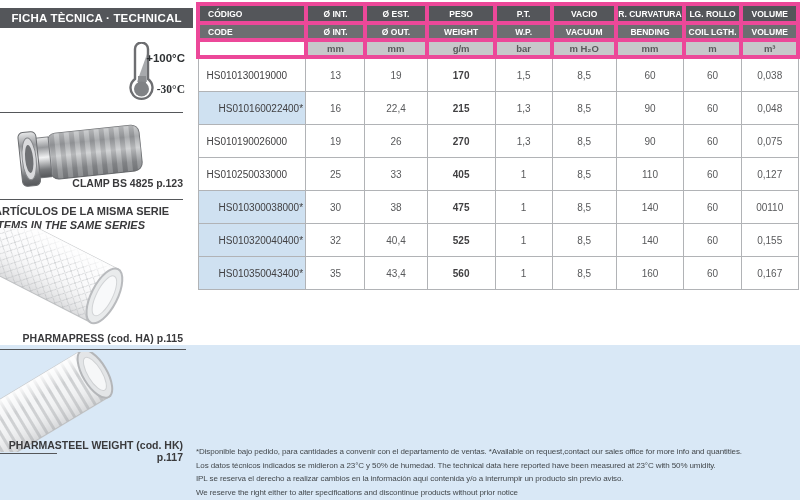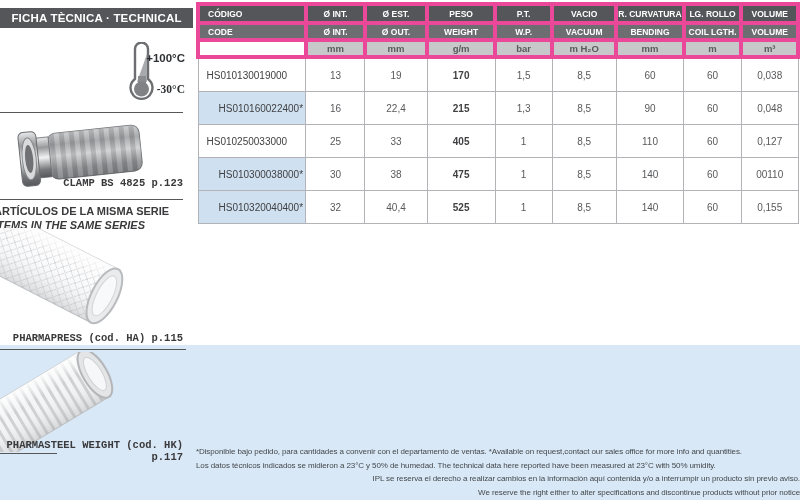--- a/index.html
+++ b/index.html
@@ -16,21 +16,21 @@
   .divider{position:absolute;left:0;height:1px;background:#55575a;}
   .d1{top:112px;width:183px;}
   .d2{top:199px;width:183px;}
   .d3{top:349px;width:186px;}
   .d4{top:453px;width:57px;}
   .temp{position:absolute;right:8px;width:80px;text-align:right;
         font-weight:bold;font-size:11.5px;color:#2e3133;}
   .temp-max{top:52px;}
   .temp-min{top:83px;font-family:Liberation Serif, serif;}
   .sb-label{position:absolute;right:10px;width:180px;text-align:right;
-            font-weight:bold;font-size:10.5px;color:#3a3a3c;font-family:Liberation Mono, monospace;}
+            font-weight:bold;font-size:10.5px;color:#3a3a3c;}
   .clamp-label{top:177px;}
   .pp-label{top:332px;}
   .ps-label{top:439px;}
   .series{position:absolute;left:-6px;width:200px;font-weight:bold;font-size:11px;color:#3a3a3c;}
   .series-es{top:205px;}
   .series-en{top:219px;font-style:italic;}
   .thermo{position:absolute;left:116px;top:42px;}
   .clamp-img{position:absolute;left:16px;top:114px;}
   .pp-img{position:absolute;left:-6px;top:228px;}
   .ps-img{position:absolute;left:-10px;top:352px;}
@@ -51,21 +51,21 @@
            font-size:10px;color:var(--text_gray,#58595b);text-align:center;}
   .spec td.code{font-size:10px;font-weight:normal;color:var(--text_dark,#414042);
                 text-align:left;padding-left:8px;}
   .spec td.code.hl{background:var(--row_highlight,#cfe1f1);padding-left:20px;}
   .spec td.peso{font-weight:bold;color:var(--text_dark,#414042);}
 
   
   .notes{position:absolute;left:196px;top:445px;width:604px;z-index:1;
          font-size:8px;letter-spacing:-0.1px;color:#43484c;line-height:13.5px;}
   .note-line{white-space:nowrap;}
-  .note-center{text-align:right;}
+  .note-center{text-align:left;}
   .it{}
 </style>
 </head>
 <body>
 
 <div class="bluebg"></div>
 
 <aside class="sidebar">
   <div class="sb-header">FICHA TÈCNICA · TECHNICAL DATA</div>
 
@@ -212,20 +212,31 @@
         <td class="num">16</td>
         <td class="num">22,4</td>
         <td class="num peso">215</td>
         <td class="num">1,3</td>
         <td class="num">8,5</td>
         <td class="num">90</td>
         <td class="num">60</td>
         <td class="num">0,048</td>
       </tr>
       <tr>
+        <td class="code">HS010190026000</td>
+        <td class="num">19</td>
+        <td class="num">26</td>
+        <td class="num peso">270</td>
+        <td class="num">1,3</td>
+        <td class="num">8,5</td>
+        <td class="num">90</td>
+        <td class="num">60</td>
+        <td class="num">0,075</td>
+      </tr>
+      <tr>
         <td class="code">HS010250033000</td>
         <td class="num">25</td>
         <td class="num">33</td>
         <td class="num peso">405</td>
         <td class="num">1</td>
         <td class="num">8,5</td>
         <td class="num">110</td>
         <td class="num">60</td>
         <td class="num">0,127</td>
       </tr>
@@ -243,20 +254,31 @@
       <tr>
         <td class="code hl">HS010320040400*</td>
         <td class="num">32</td>
         <td class="num">40,4</td>
         <td class="num peso">525</td>
         <td class="num">1</td>
         <td class="num">8,5</td>
         <td class="num">140</td>
         <td class="num">60</td>
         <td class="num">0,155</td>
+      </tr>
+      <tr>
+        <td class="code hl">HS010350043400*</td>
+        <td class="num">35</td>
+        <td class="num">43,4</td>
+        <td class="num peso">560</td>
+        <td class="num">1</td>
+        <td class="num">8,5</td>
+        <td class="num">160</td>
+        <td class="num">60</td>
+        <td class="num">0,167</td>
       </tr>
     </tbody>
   </table>
 
 <div class="notes">
   <div class="note-line"><span>*Disponible bajo pedido, para cantidades a convenir con el departamento de ventas.</span> <span class="it">*Available on request,contact our sales office for more info and quantities.</span></div>
   <div class="note-line"><span>Los datos técnicos indicados se midieron a 23°C y 50% de humedad.</span> <span class="it">The technical data here reported have been measured at 23°C with 50% umidity.</span></div>
   <div class="note-line note-center">IPL se reserva el derecho a realizar cambios en la información aquí contenida y/o a interrumpir un producto sin previo aviso.</div>
   <div class="note-line note-center it">We reserve the right either to alter specifications and discontinue products without prior notice</div>
 </div>

